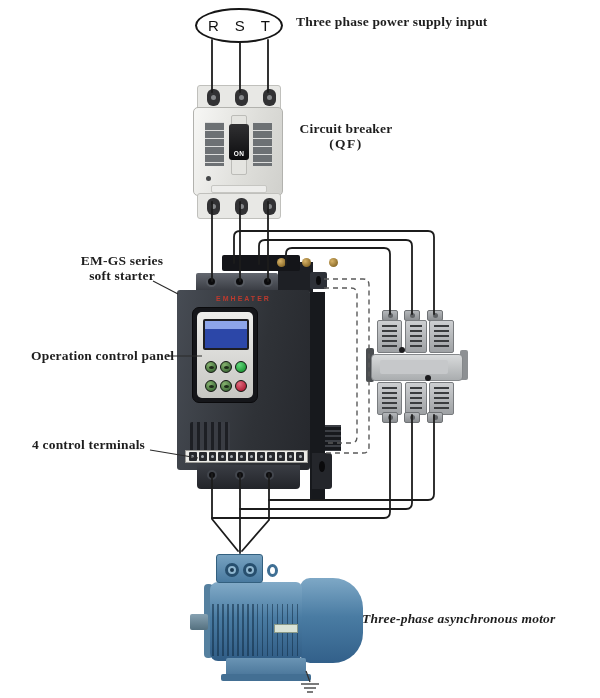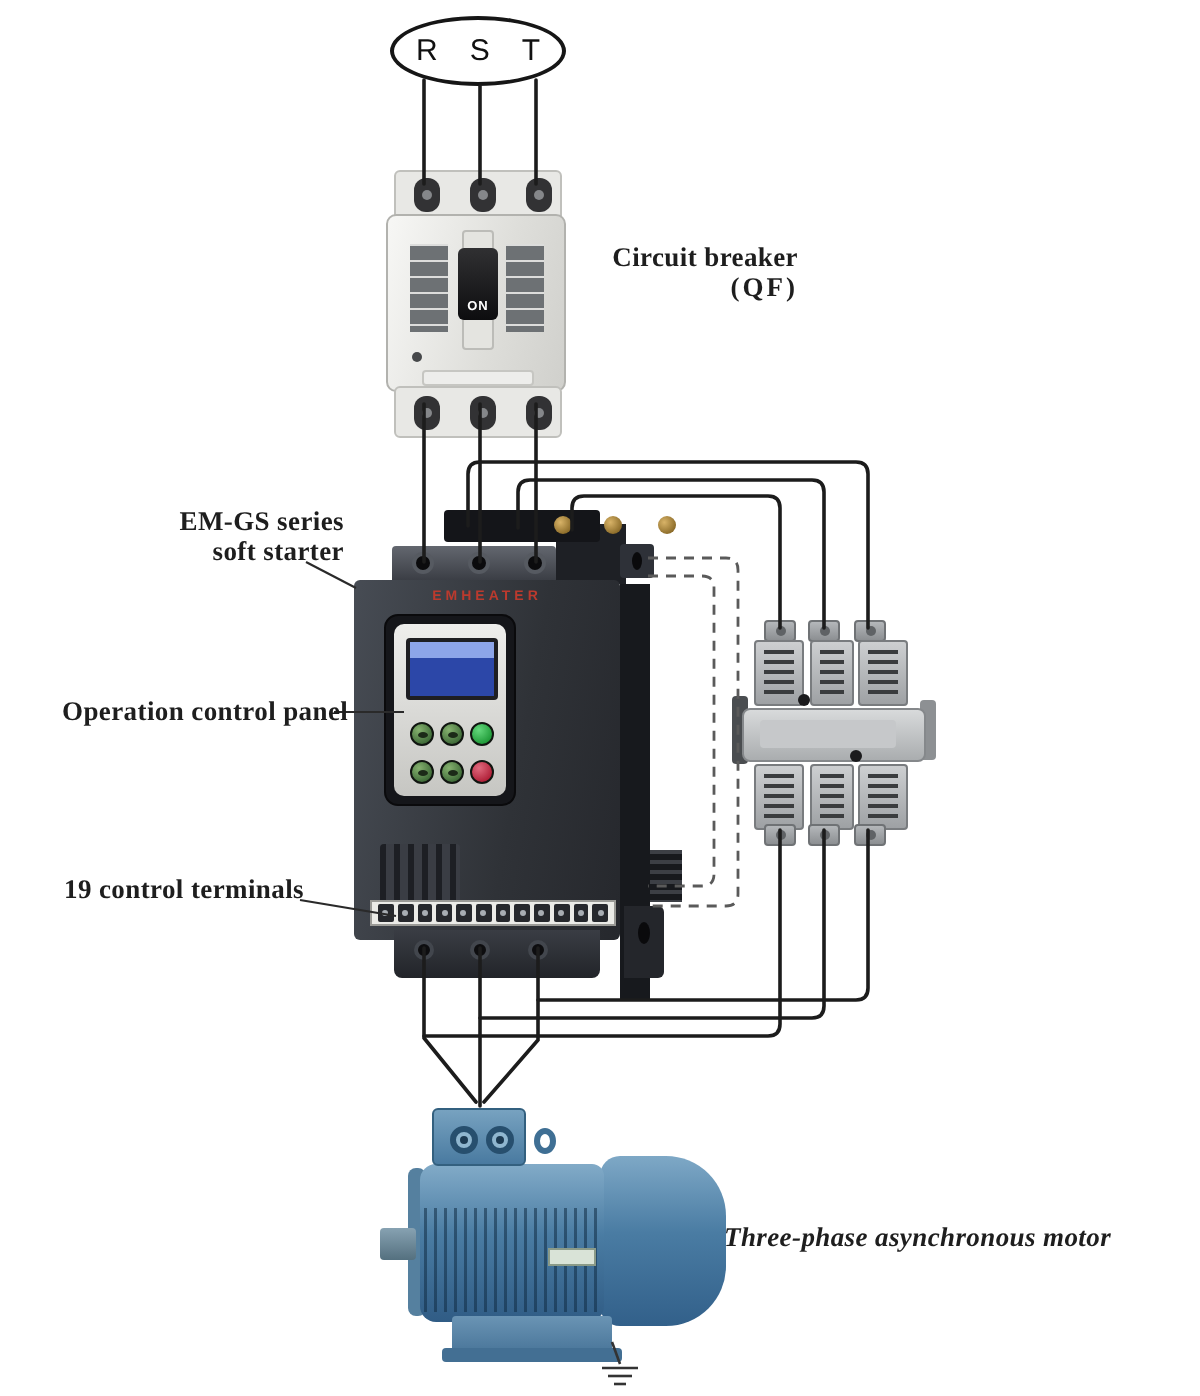--- a/index.html
+++ b/index.html
@@ -2,21 +2,21 @@
 <html><head>
 <meta charset="utf-8">
 <style>
   html,body{margin:0;padding:0;background:#fff;}
   .stage{position:relative;width:600px;height:698px;background:#ffffff;overflow:hidden;
          font-family:"Liberation Serif",serif;}
 
   
   .lbl{position:absolute;font-size:13.5px;font-weight:600;color:#1e1e1e;line-height:1.12;
        letter-spacing:.2px;z-index:60;}
-  .lbl.center{text-align:right;}
+  .lbl.center{text-align:center;}
   .desig{letter-spacing:1.5px;}
 
   
   .rst{position:absolute;left:195px;top:8px;width:88px;height:35px;border:2px solid #161616;
        border-radius:50%;display:flex;align-items:center;justify-content:space-between;
        padding:0 11px;box-sizing:border-box;z-index:20;background:#fff;}
   .rst span{font-family:"Liberation Sans",sans-serif;font-size:15px;font-weight:500;color:#111;}
 
   
   .breaker{position:absolute;left:193px;top:83px;width:90px;height:135px;z-index:10;}
@@ -143,20 +143,21 @@
 </head>
 <body>
 
 <div class="stage">
 
   <div class="rst">
     <span>R</span>
     <span>S</span>
     <span>T</span>
   </div>
+  <div class="lbl" style="left:296px;top:14px;width:220px;">Three phase power supply input</div>
 
   <div class="breaker">
     <div class="cb-strip top">
       <span class="cb-oval" style="left:9px;"></span>
       <span class="cb-oval" style="left:37px;"></span>
       <span class="cb-oval" style="left:65px;"></span>
     </div>
     <div class="cb-body">
       <div class="cb-panel l"></div>
       <div class="cb-panel r"></div>
@@ -233,21 +234,21 @@
     <div class="st-bottom"></div>
     <span class="st-odot" style="left:32px;"></span>
     <span class="st-odot" style="left:60px;"></span>
     <span class="st-odot" style="left:89px;"></span>
   </div>
   <div class="lbl" style="left:31px;top:348px;">Operation control panel</div>
   <div class="lbl center" style="left:72px;top:253px;width:100px;">
     <div>EM-GS series</div>
     <div>soft starter</div>
   </div>
-  <div class="lbl" style="left:32px;top:437px;">19 control terminals</div>
+  <div class="lbl" style="left:32px;top:437px;">4 control terminals</div>
 
   <div class="contactor">
     <span class="kt-cap" style="left:16px;top:0;"></span>
     <span class="kt-cap" style="left:38px;top:0;"></span>
     <span class="kt-cap" style="left:61px;top:0;"></span>
     <div class="kt-block" style="left:11px;top:10px;width:25px;">
         <i></i>
       </div>
     <div class="kt-block" style="left:39px;top:10px;width:22px;">
         <i></i>

